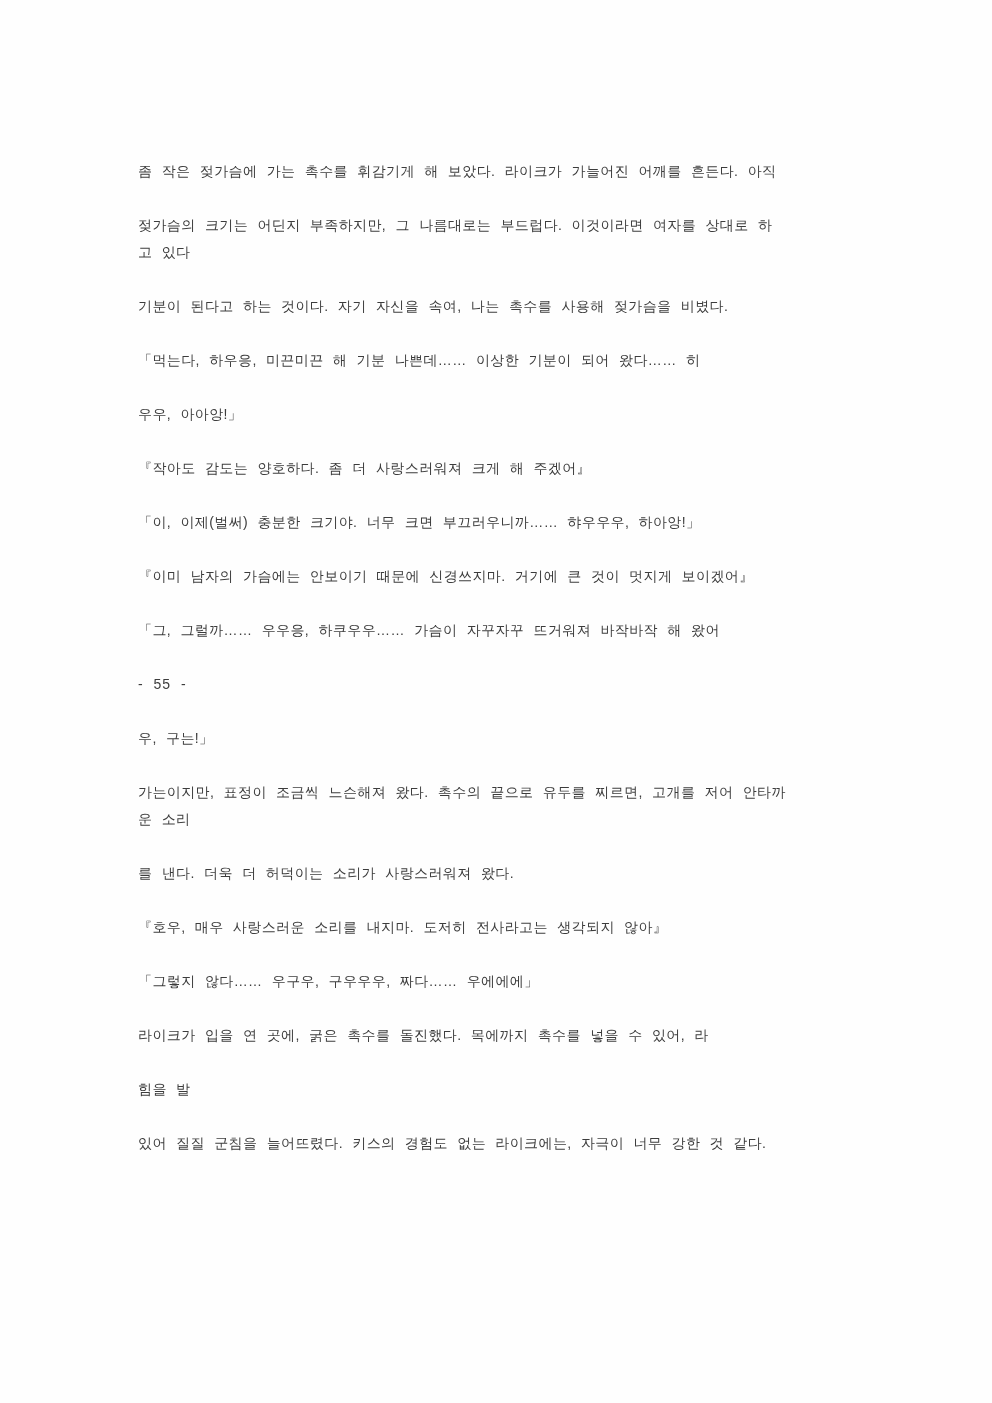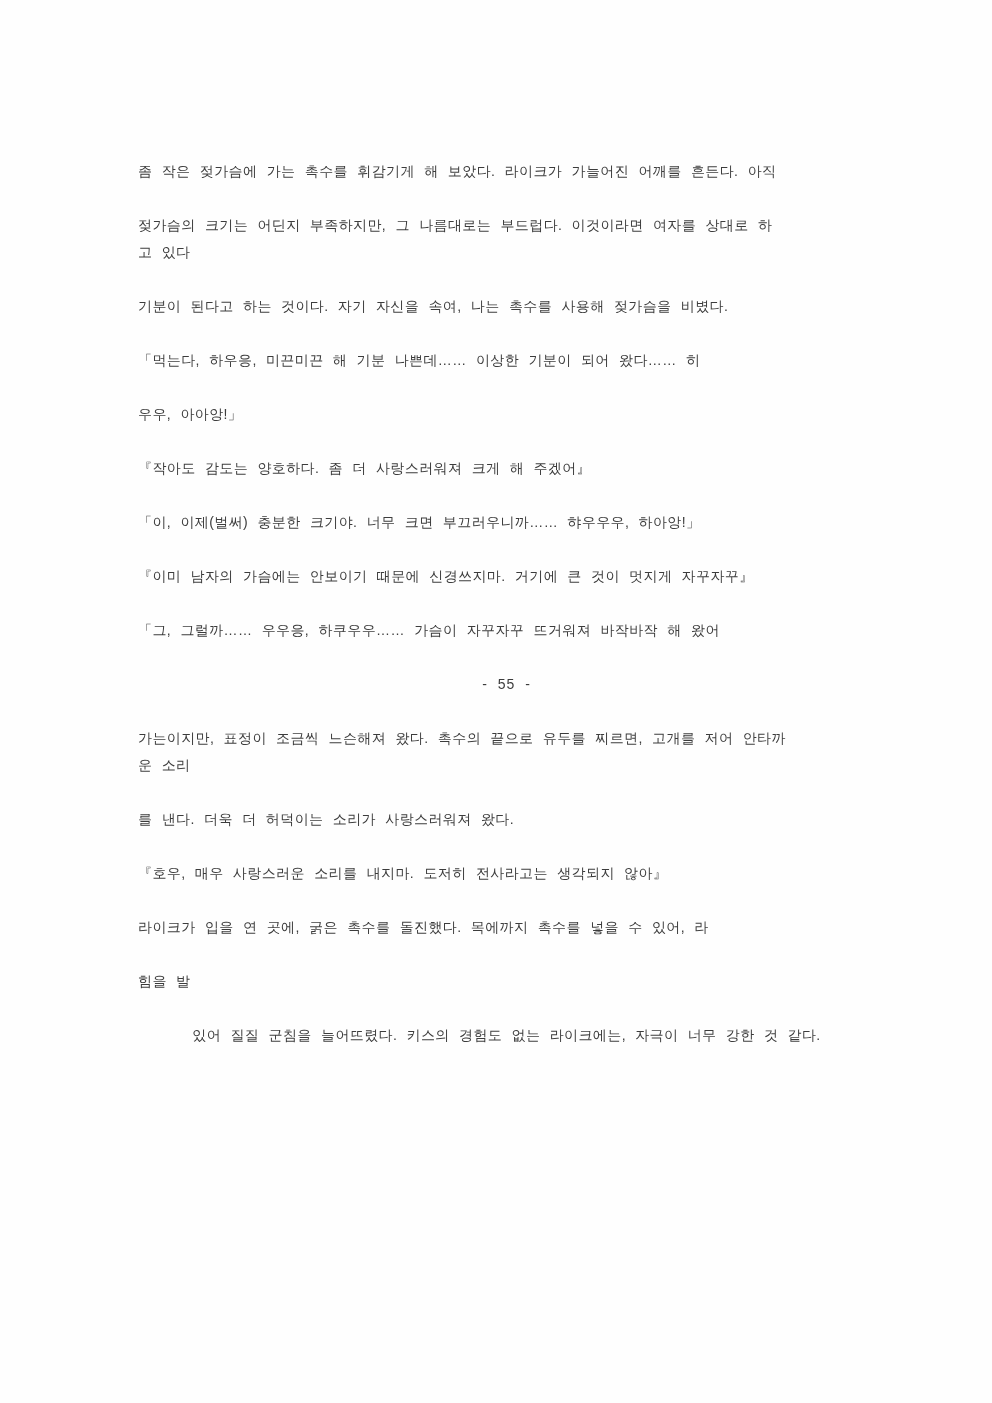--- a/index.html
+++ b/index.html
@@ -30,31 +30,29 @@
     width: 737px;
     color: #3c3c3c;
     font-size: 14px;
     font-weight: 400;
   }
   .para {
     margin: 0 0 27px 0;
   }
   .para:last-child {
     margin-bottom: 7px;
-    text-align: center;
   }
   .line {
     line-height: 27px;
     word-spacing: 5px;
     letter-spacing: 0.4px;
     white-space: normal;
   }
   .page-number .line {
     letter-spacing: 1px;
-    text-align: center;
   }
 </style>
 </head>
 <body>
 
 <div class="page">
   <div class="text-block">
       <div class="para">
         <div class="line">좀 작은 젖가슴에 가는 촉수를 휘감기게 해 보았다. 라이크가 가늘어진 어깨를 흔든다. 아직</div>
       </div>
@@ -71,37 +69,43 @@
       <div class="para">
         <div class="line">우우, 아아앙!」</div>
       </div>
       <div class="para">
         <div class="line">『작아도 감도는 양호하다. 좀 더 사랑스러워져 크게 해 주겠어』</div>
       </div>
       <div class="para">
         <div class="line">「이, 이제(벌써) 충분한 크기야. 너무 크면 부끄러우니까…… 햐우우우, 하아앙!」</div>
       </div>
       <div class="para">
-        <div class="line">『이미 남자의 가슴에는 안보이기 때문에 신경쓰지마. 거기에 큰 것이 멋지게 자꾸자꾸』</div>
+        <div class="line">『이미 남자의 가슴에는 안보이기 때문에 신경쓰지마. 거기에 큰 것이 멋지게 보이겠어』</div>
       </div>
       <div class="para">
         <div class="line">「그, 그럴까…… 우우응, 하쿠우우…… 가슴이 자꾸자꾸 뜨거워져 바작바작 해 왔어</div>
       </div>
       <div class="para page-number">
         <div class="line">- 55 -</div>
+      </div>
+      <div class="para">
+        <div class="line">우, 구는!」</div>
       </div>
       <div class="para">
         <div class="line">가는이지만, 표정이 조금씩 느슨해져 왔다. 촉수의 끝으로 유두를 찌르면, 고개를 저어 안타까</div>
         <div class="line">운 소리</div>
       </div>
       <div class="para">
         <div class="line">를 낸다. 더욱 더 허덕이는 소리가 사랑스러워져 왔다.</div>
       </div>
       <div class="para">
         <div class="line">『호우, 매우 사랑스러운 소리를 내지마. 도저히 전사라고는 생각되지 않아』</div>
+      </div>
+      <div class="para">
+        <div class="line">「그렇지 않다…… 우구우, 구우우우, 짜다…… 우에에에」</div>
       </div>
       <div class="para">
         <div class="line">라이크가 입을 연 곳에, 굵은 촉수를 돌진했다. 목에까지 촉수를 넣을 수 있어, 라</div>
       </div>
       <div class="para">
         <div class="line">힘을 발</div>
       </div>
       <div class="para">
         <div class="line">있어 질질 군침을 늘어뜨렸다. 키스의 경험도 없는 라이크에는, 자극이 너무 강한 것 같다.</div>
       </div>

